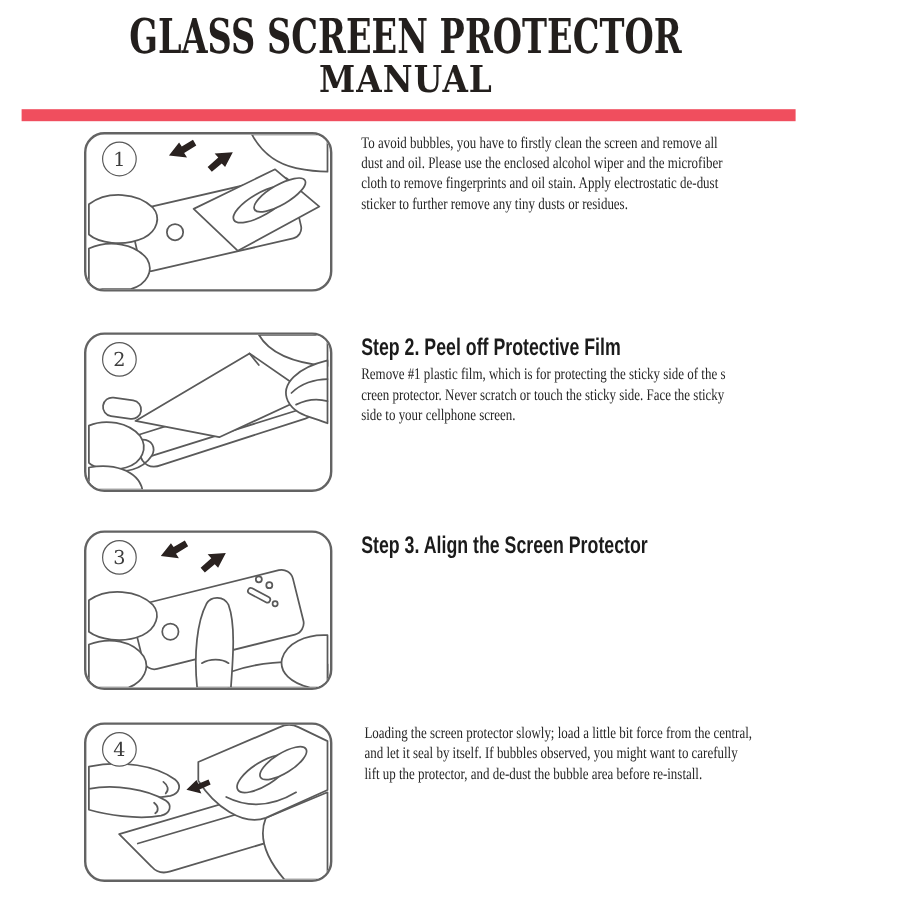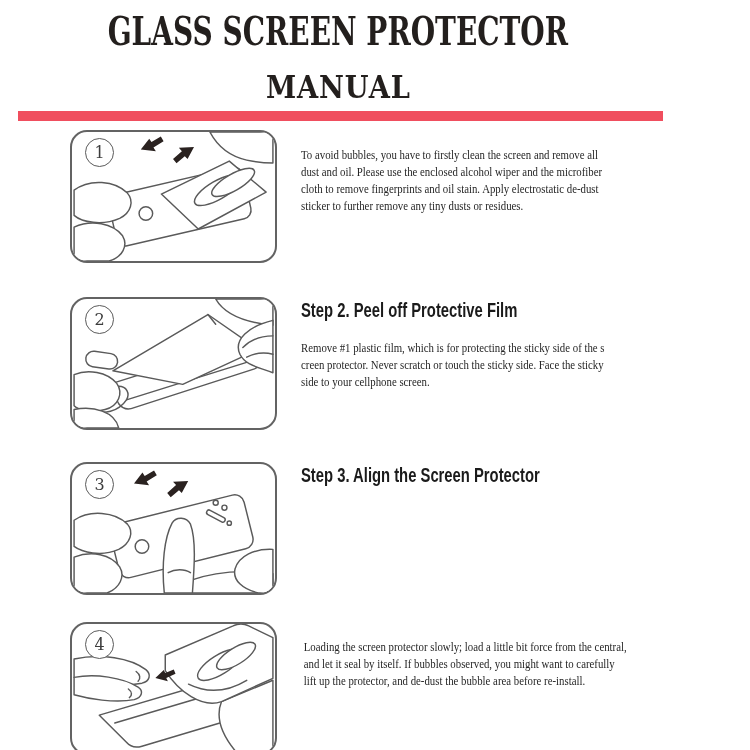--- a/index.html
+++ b/index.html
@@ -3,21 +3,21 @@
 <meta charset="utf-8">
 <style>
   html,body{margin:0;padding:0;background:#fff;}
   body{width:750px;height:750px;overflow:hidden;font-family:"Liberation Sans",sans-serif;}
   .page{width:676px;height:750px;background:#fff;position:relative;}
 
   
   .header{padding-top:12px;text-align:center;}
   .title-line1,.title-line2{color:#231f1d;font-family:"DejaVu Serif",serif;font-weight:800;white-space:pre;}
   .title-line1{font-size:40px;line-height:38px;}
-  .title-line2{font-size:31px;line-height:34px;margin-top:20px;}
+  .title-line2{font-size:31px;line-height:34px;}
   .squeeze1{display:inline-block;transform:scaleX(0.70);transform-origin:50% 50%;}
   .squeeze2{display:inline-block;transform:scaleX(0.88);transform-origin:50% 50%;letter-spacing:1px;}
   .divider{height:10px;background:#f04e5e;margin:7px 13px 0 18px;}
 
   
   .steps{margin-top:9px;}
   .step{display:flex;align-items:flex-start;padding-left:70px;}
   .step:nth-child(1){margin-bottom:34px;}
   .step:nth-child(2){margin-bottom:32px;}
   .step:nth-child(3){margin-bottom:27px;}
@@ -28,21 +28,21 @@
   .num-badge{position:absolute;top:6px;left:13px;width:27px;height:27px;border:1.5px solid #5a5a5a;
              border-radius:50%;display:flex;align-items:center;justify-content:center;
              font-family:"DejaVu Serif",serif;font-size:16px;color:#3c3c3c;background:#fff;z-index:2;}
 
   .art{stroke:#5a5a5a;stroke-width:1.5;fill:none;stroke-linecap:round;stroke-linejoin:round;}
   .arrows{fill:#2a2220;stroke:none;}
 
   .step-text{margin-left:24px;width:440px;}
   .step-heading{font-size:20px;font-weight:bold;color:#1b1b1b;line-height:26px;margin:0;white-space:pre;}
   .step-heading .squeezeh{display:inline-block;transform:scaleX(0.74);transform-origin:0 50%;}
-  .step-body{margin-top:16px;font-family:"Liberation Serif",serif;font-size:13.5px;line-height:17px;color:#262626;}
+  .step-body{margin-top:0;font-family:"Liberation Serif",serif;font-size:13.5px;line-height:17px;color:#262626;}
   .step-body .line{white-space:pre;transform:scaleX(0.80);transform-origin:0 0;}
 </style>
 </head>
 <body>
 
 <svg width="0" height="0" style="position:absolute" aria-hidden="true">
   <defs>
       <path id="bold-arrow" d="M0,8 L12,5.5 L11,1 L25,8 L13,15.5 L12,11.5 L1,13.5 Z"></path>
     </defs>
 </svg>

